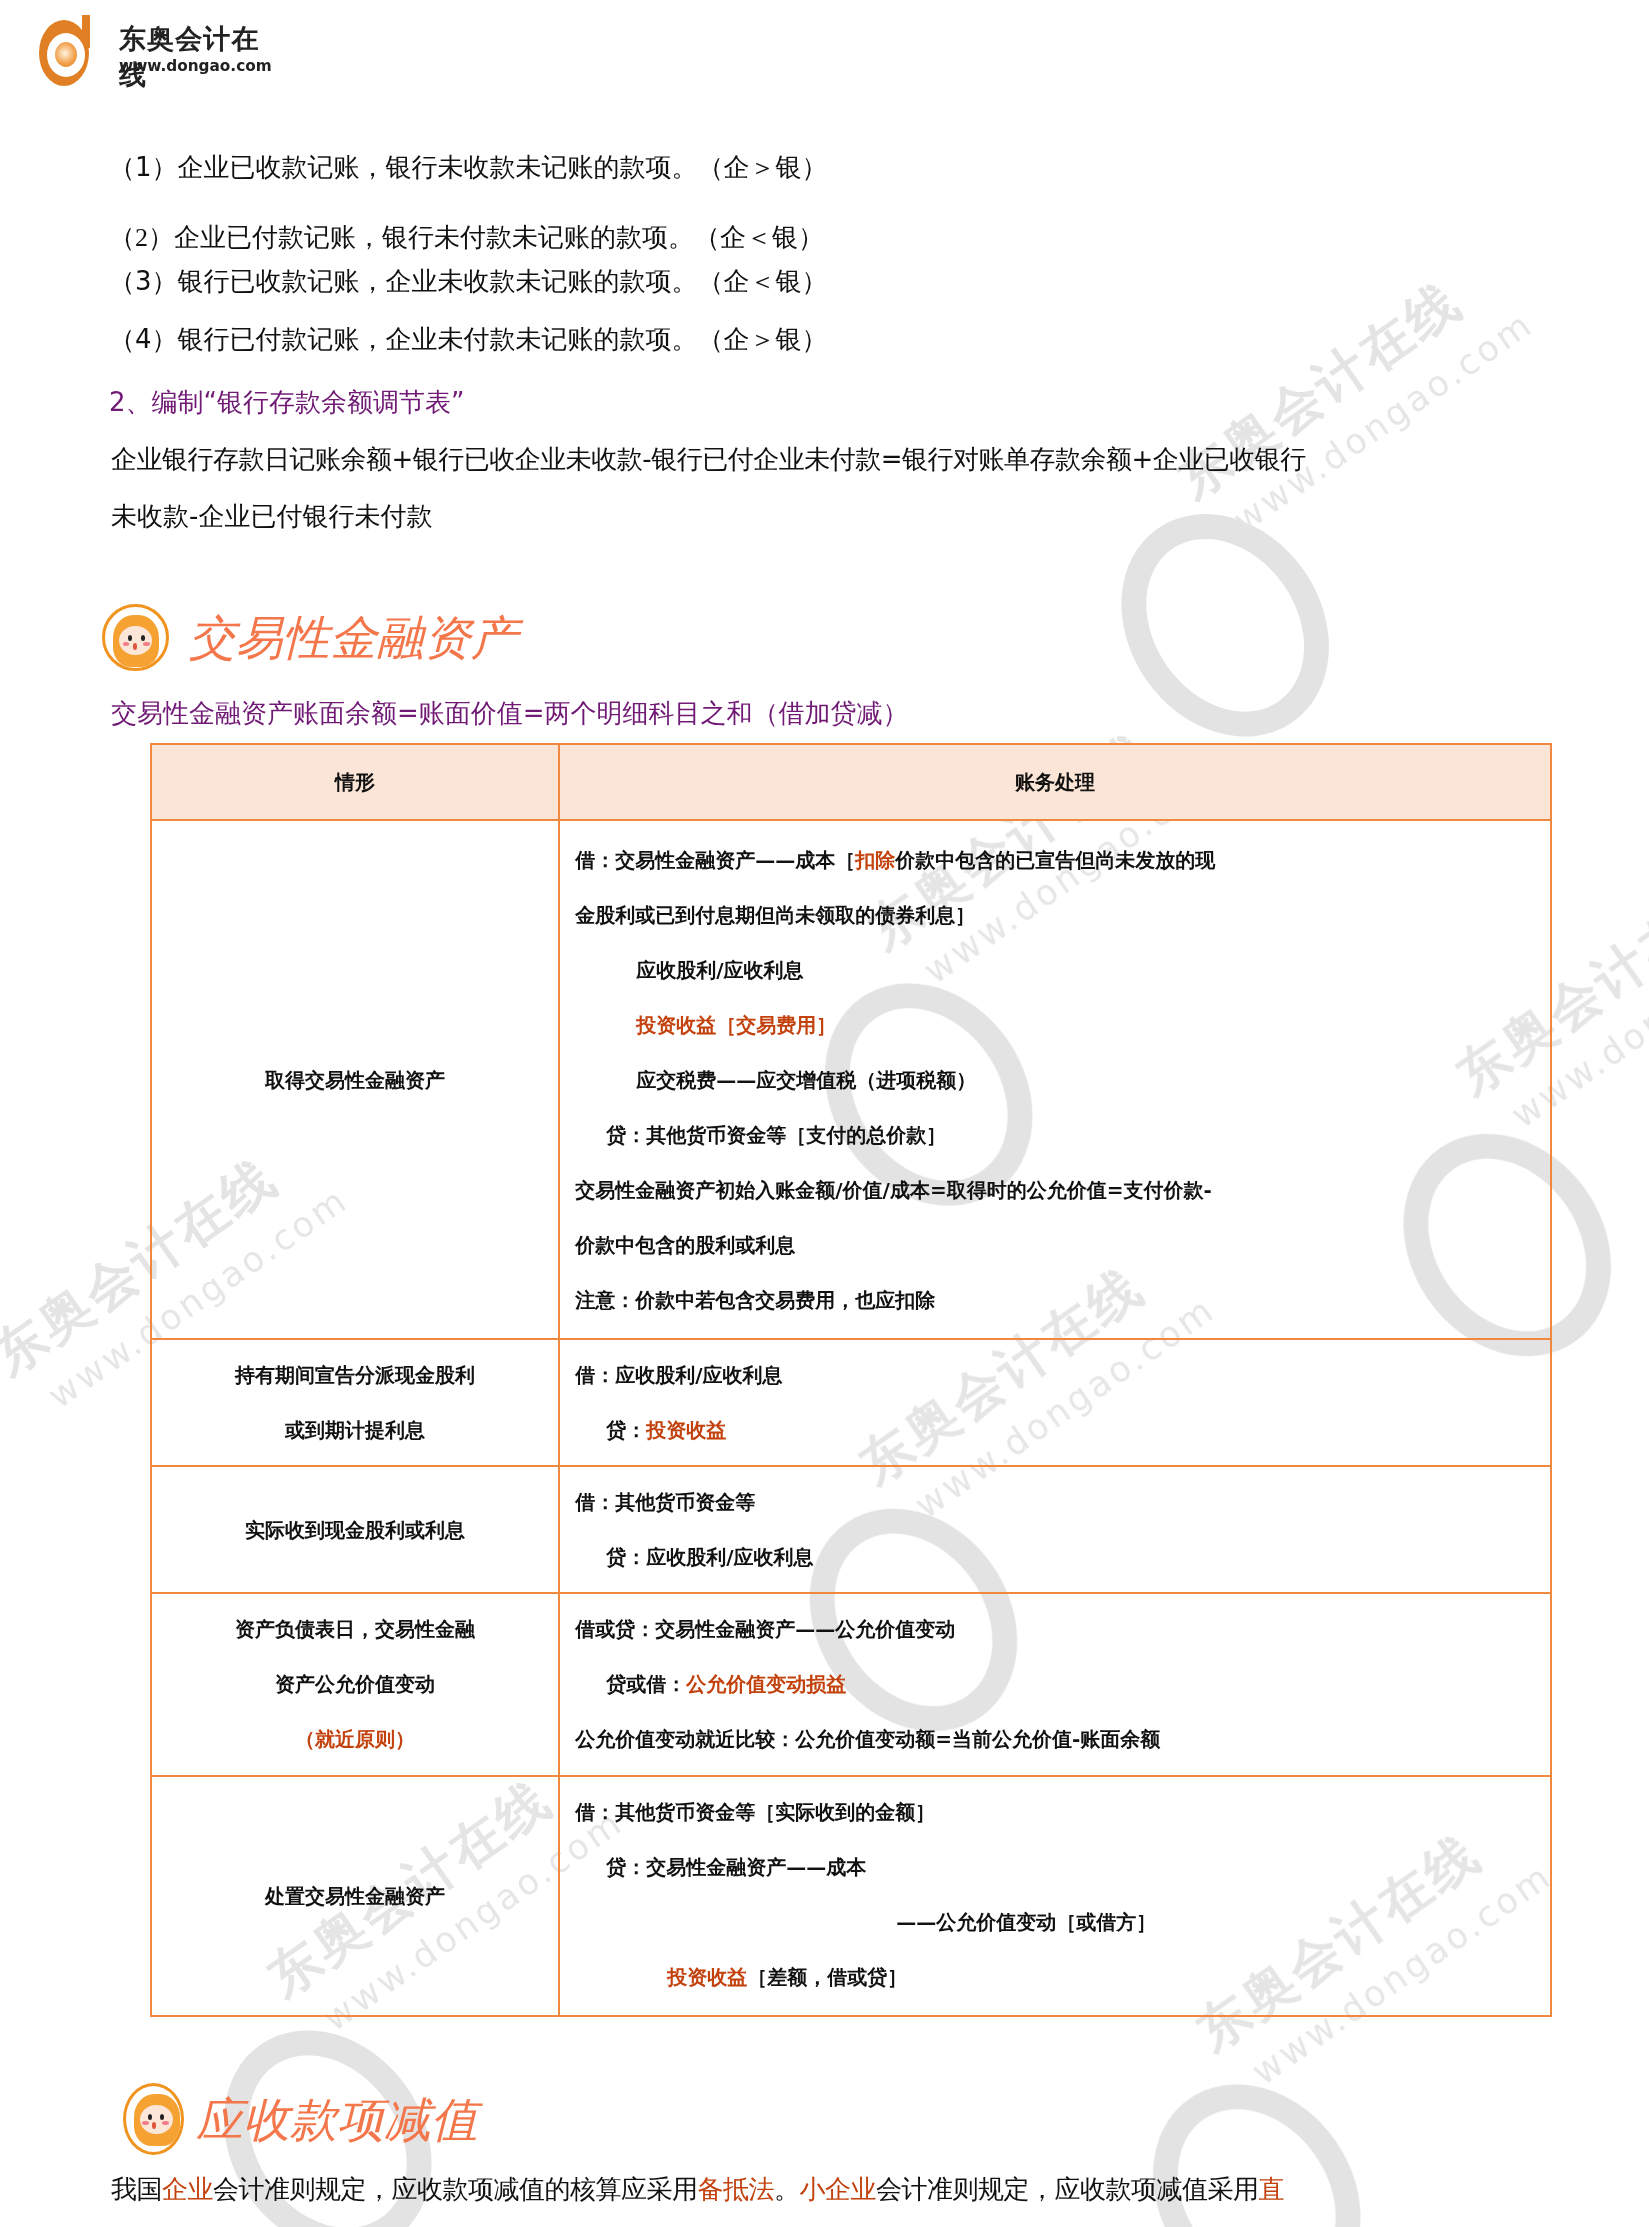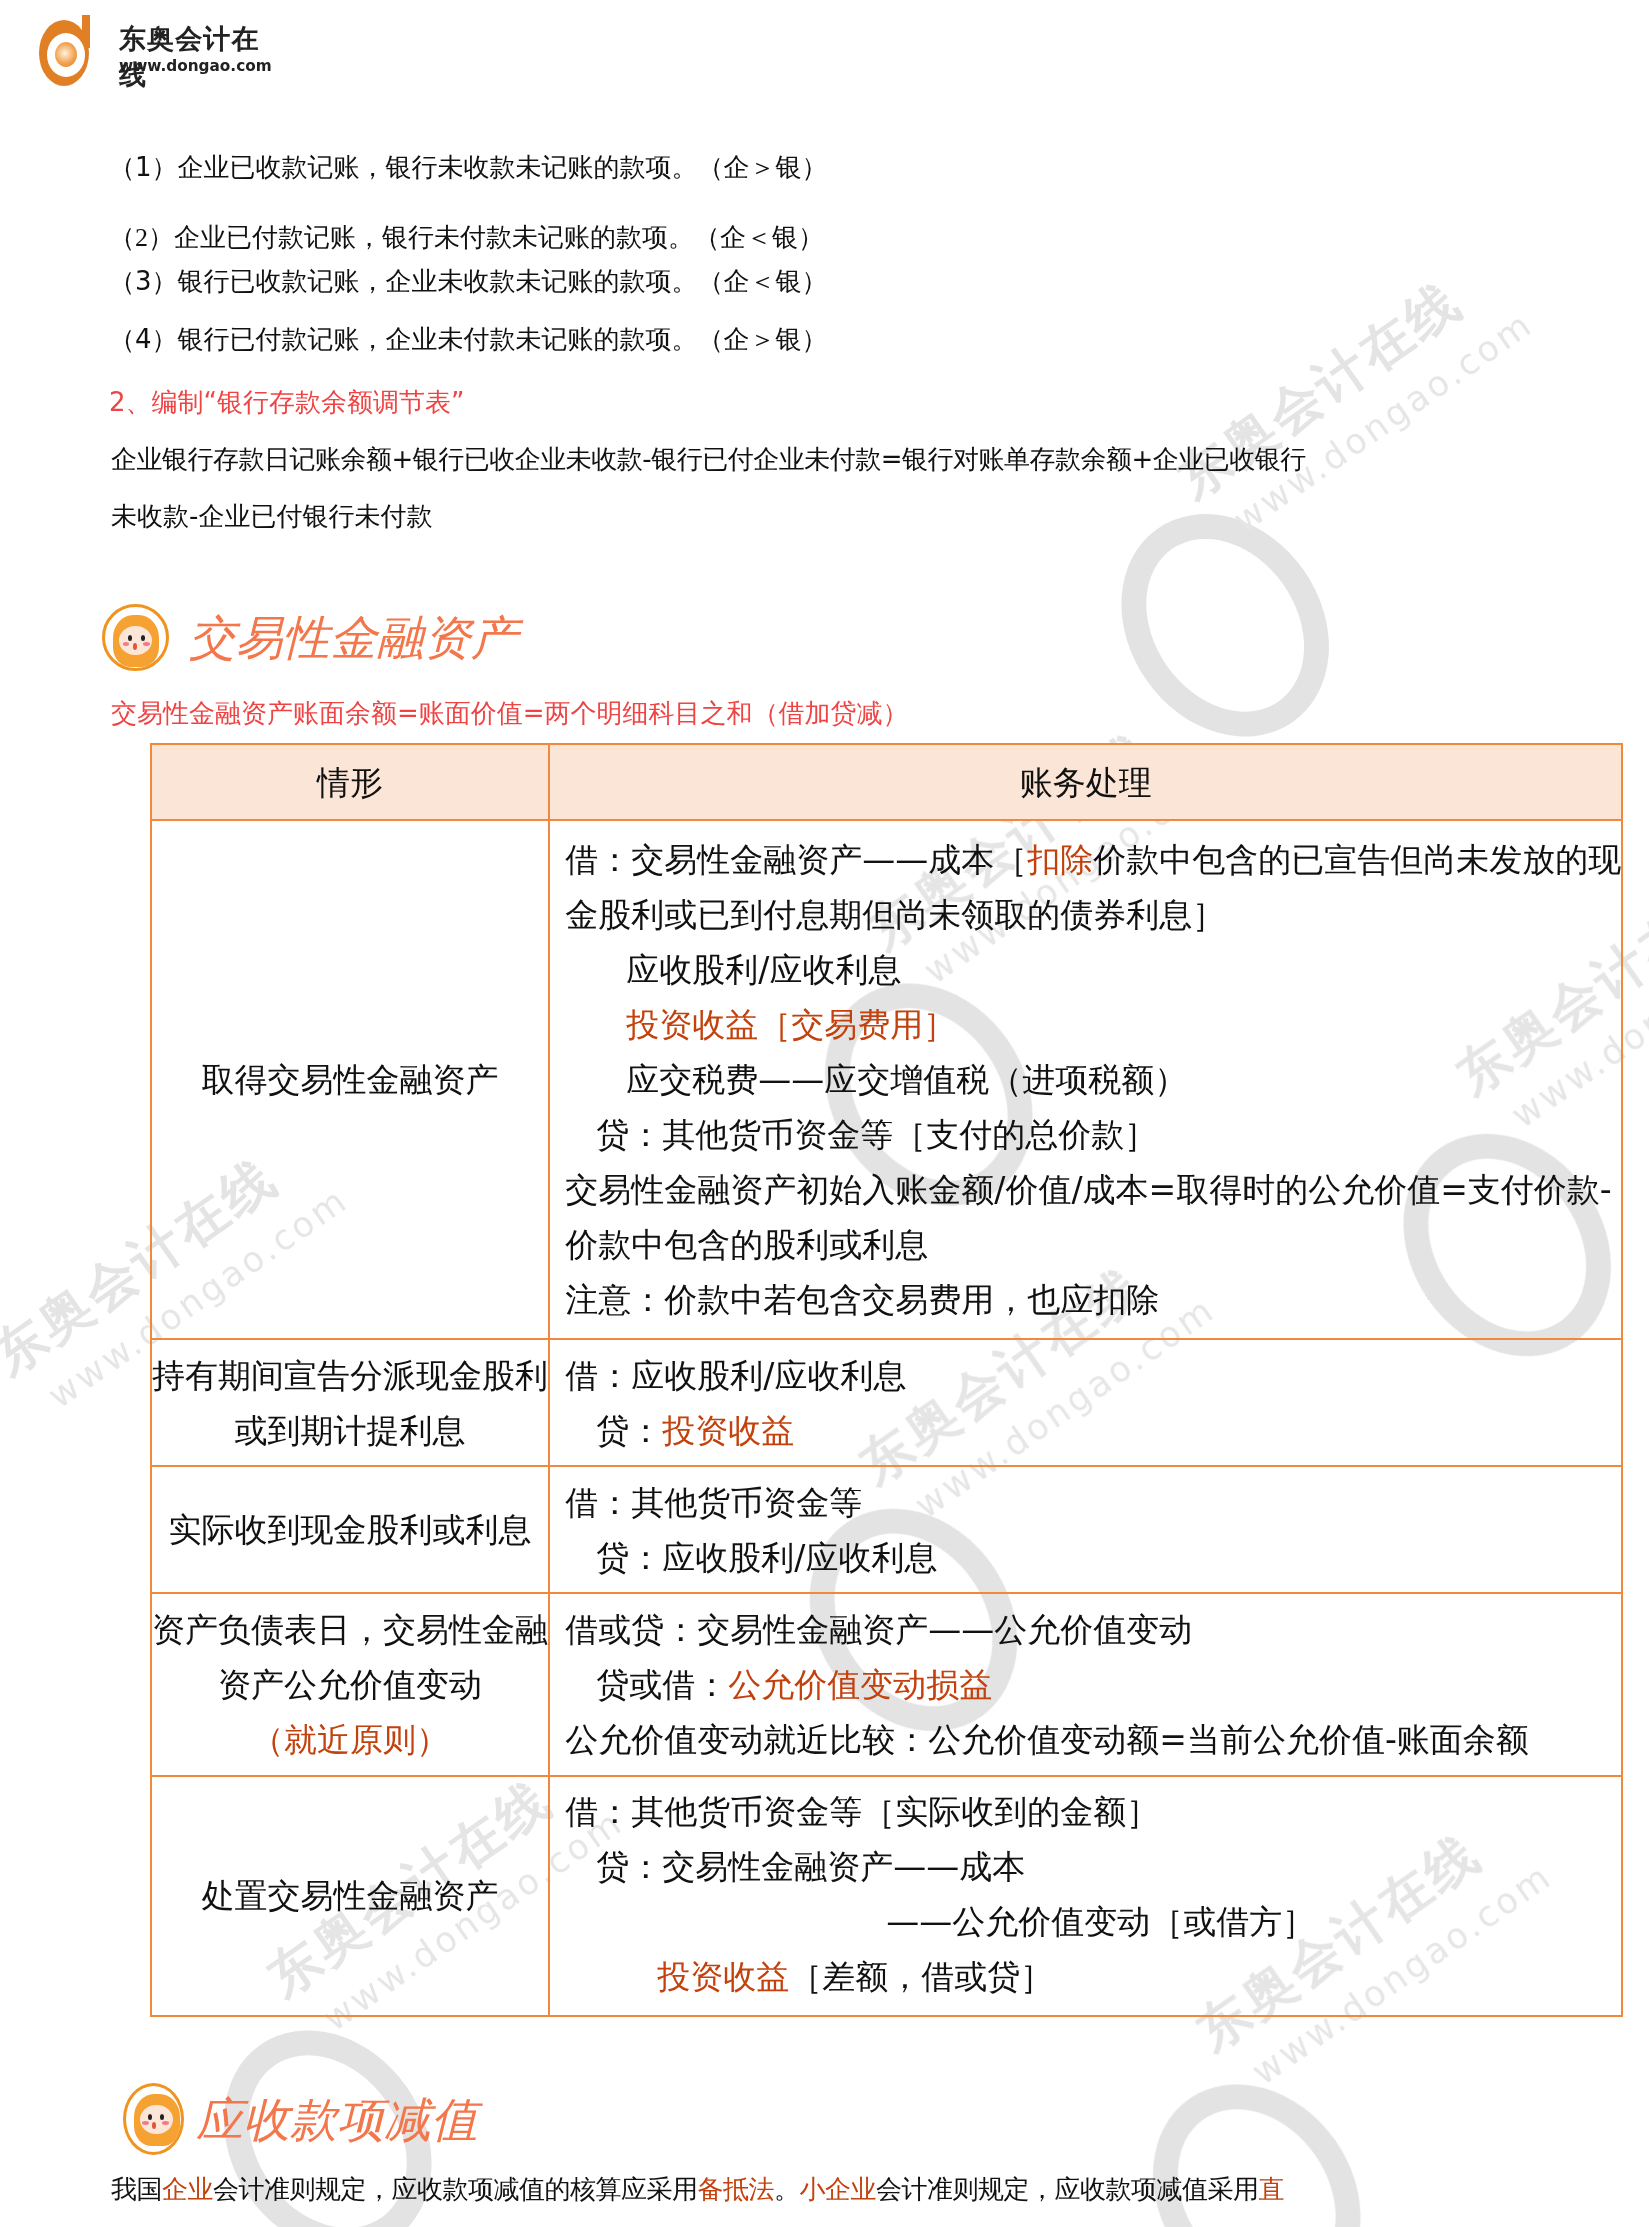--- a/index.html
+++ b/index.html
@@ -17,34 +17,34 @@
   .logo-mark { position:absolute; left:6.6px; top:8.7px; width:55px; height:70px; }
   .logo-mark .outer { position:absolute; left:0; top:4.4px; width:50px; height:66px; border-radius:50%; background:#E07F24; }
   .logo-mark .inner { position:absolute; left:8.7px; top:17.5px; width:38px; height:44px; border-radius:50%; background:#fff; }
   .logo-mark .core { position:absolute; left:16.4px; top:27px; width:22px; height:25px; border-radius:50%;
                      background:radial-gradient(circle at 45% 45%, #fff3e0 0%, #F2A24E 55%, #E07F24 100%); }
   .logo-mark .stem { position:absolute; left:43px; top:0; width:8.7px; height:33px; background:#E07F24; }
   .logo-cn { position:absolute; left:87px; top:14px; font-size:27px; font-weight:bold; color:#222; letter-spacing:1.1px; }
   .logo-url { position:absolute; left:87px; top:50px; font-size:15.3px; font-weight:bold; color:#222; }
 
   .line { position:absolute; font-size:26px; white-space:nowrap; line-height:1; }
-  .subhead { position:absolute; font-size:26px; color:#ef4444; white-space:nowrap; line-height:1; }
+  .subhead { position:absolute; font-size:26px; color:#701a75; white-space:nowrap; line-height:1; }
 
   .section-title { position:absolute; display:flex; align-items:center;font-style:italic; }
   .mascot { width:67px; height:67px; border-radius:50%; border:3.3px solid #F0931F; background:#fff; position:relative; overflow:hidden; box-sizing:border-box; }
   .mascot .hood { position:absolute; left:7.6px; top:7.6px; width:46px; height:52px; border-radius:44% 44% 38% 38%; background:#F5A233; }
   .mascot .face { position:absolute; left:14px; top:18.6px; width:33px; height:29.5px; border-radius:50%; background:#FCE6D8; }
   .mascot .eye { position:absolute; top:28px; width:4.4px; height:5.5px; border-radius:50%; background:#222; }
   .mascot .cheek { position:absolute; top:35px; width:6.6px; height:3.8px; border-radius:50%; background:#F27B85; }
   .mascot .mouth { position:absolute; left:28px; top:36px; width:4.4px; height:6.6px; border-radius:40%; background:#E0553D; }
   .section-title .label { font-size:47px; color:#F4764B; margin-left:19.7px; line-height:1; white-space:nowrap; }
 
   
   .tbl { position:absolute; left:150px; top:743px; width:1402px; border-collapse:collapse; }
-  .tbl td, .tbl th { border:2.2px solid #F0883E; font-size:33px; font-weight:normal; line-height:1; vertical-align:middle; }
+  .tbl td, .tbl th { border:2.2px solid #F0883E; font-size:20px; font-weight:bold; line-height:1; vertical-align:middle; }
   .tbl th { background:#FBE5D6; height:72px; }
   .tbl td.c1 { width:404px; text-align:center; }
   .tbl td.c2 { padding:0 0 0 15.3px; text-align:center; }
   .cell-lines div { height:55px; display:flex; align-items:center; white-space:nowrap; }
   .c1 .cell-lines div { justify-content:center; }
   .ind1 { padding-left:31px; }
   .ind2 { padding-left:61px; }
   .ind-dash { padding-left:321px; }
   .ind-inv { padding-left:92px; }
 </style>

